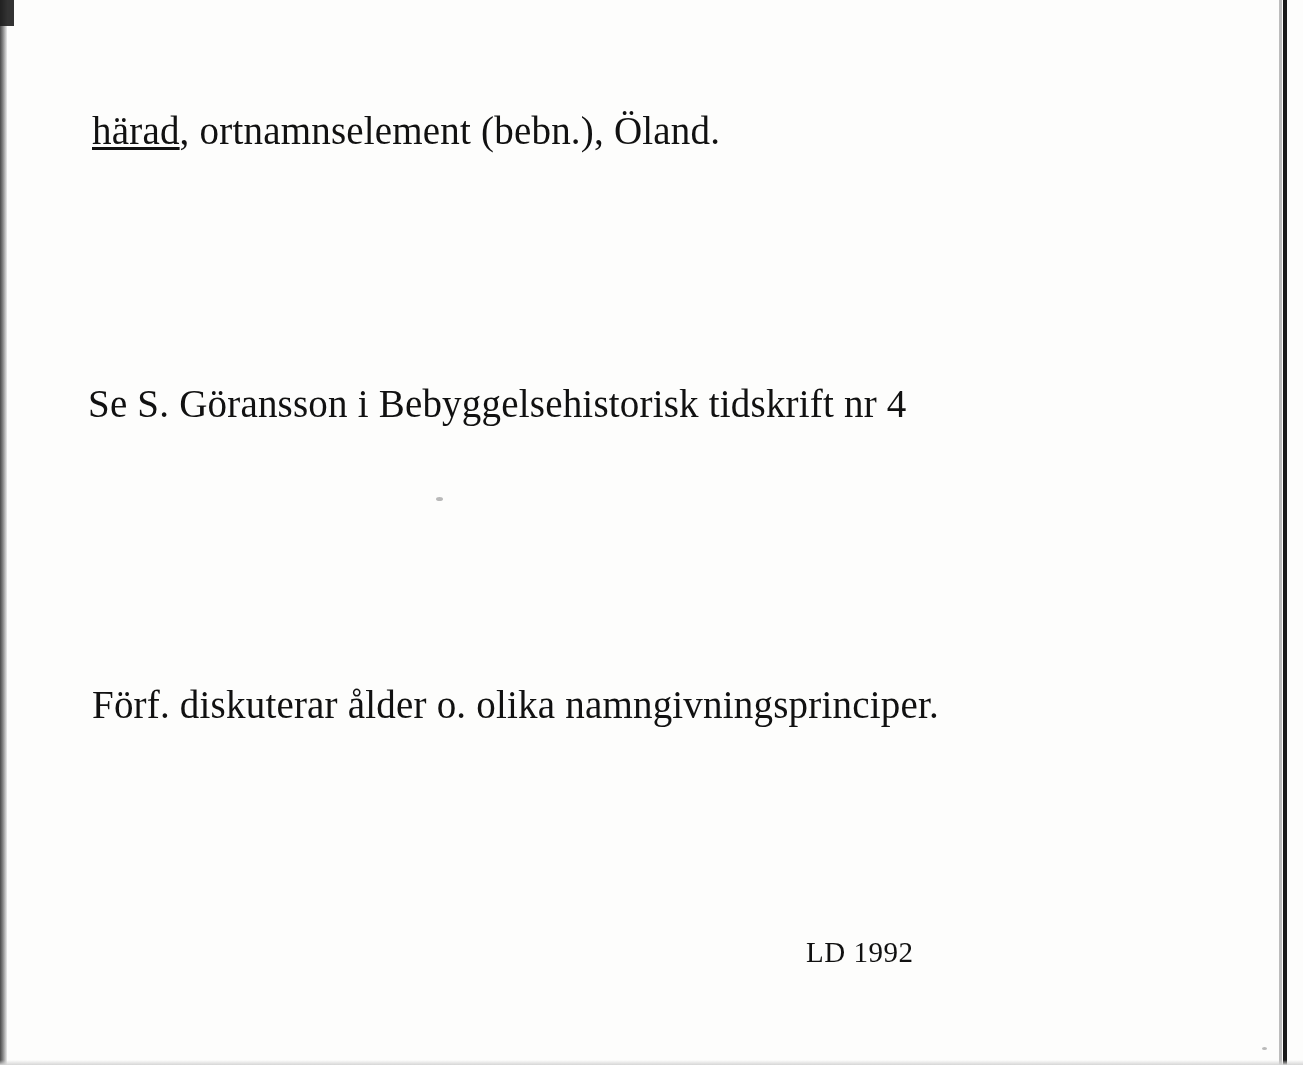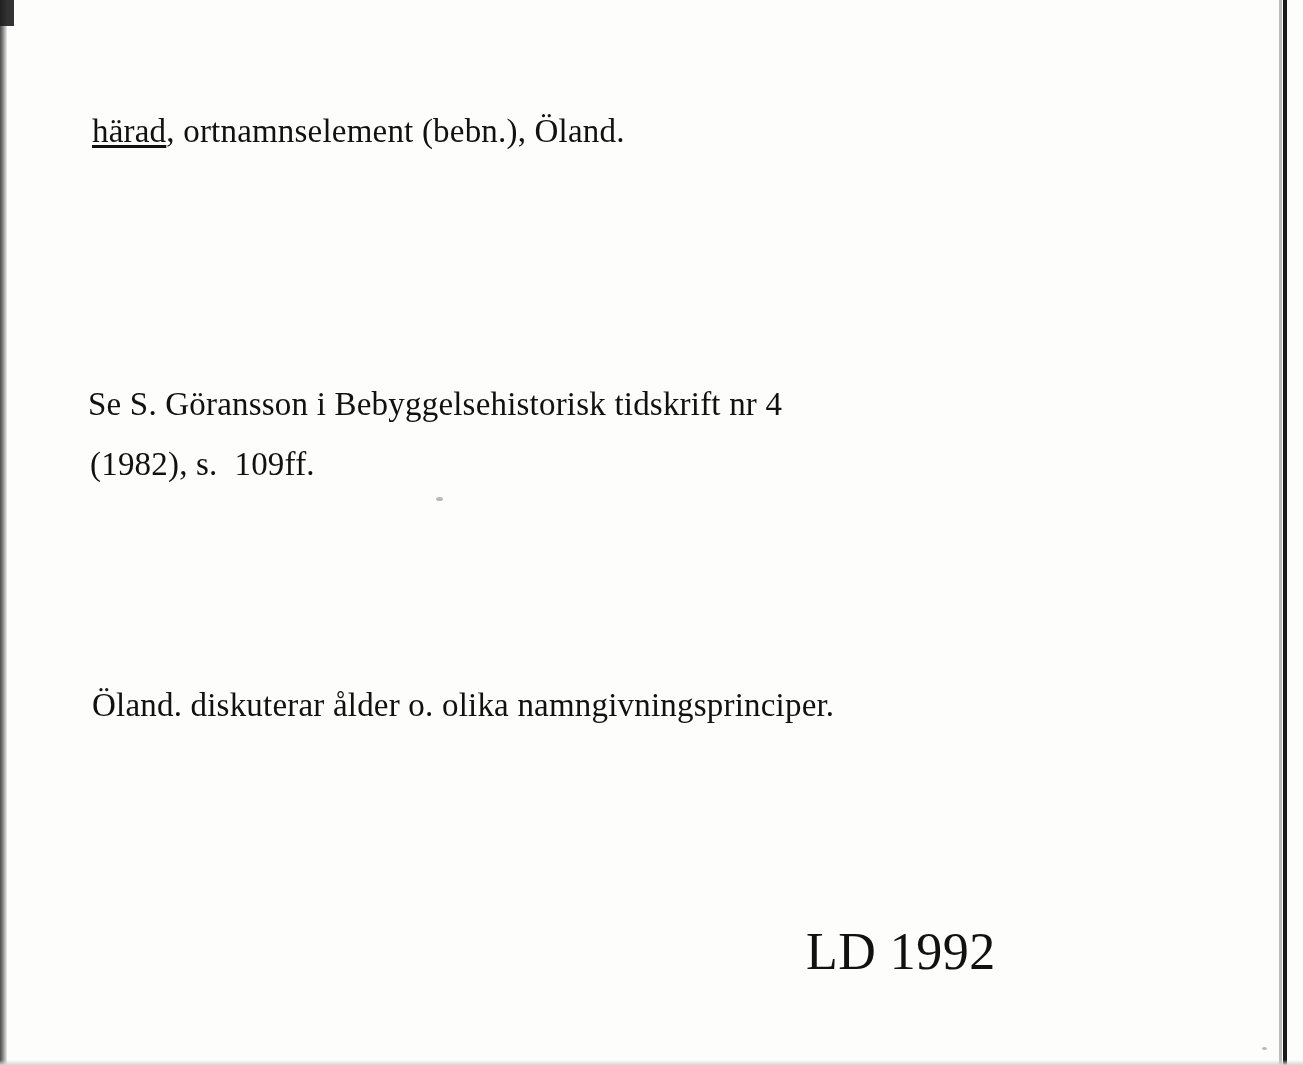--- a/index.html
+++ b/index.html
@@ -74,21 +74,21 @@
   .content {
     position: absolute;
     left: 0;
     top: 0;
     width: 1303px;
     height: 1065px;
   }
 
   .line {
     position: absolute;
-    font-size: 33px;
+    font-size: 39px;
     line-height: 54px;
     letter-spacing: 0.2px;
     white-space: pre;
     color: #111111;
   }
 
   .headword-line {
     left: 92px;
     top: 104px;
   }
@@ -107,21 +107,21 @@
   }
 
   .note-line {
     left: 92px;
     top: 678px;
   }
 
   .signature-line {
     left: 806px;
     top: 925px;
-    font-size: 52px;
+    font-size: 29px;
     letter-spacing: 0.5px;
   }
 
   
   .speck {
     position: absolute;
     background: #b9b9b9;
     border-radius: 50%;
   }
   .speck-a { left: 436px; top: 497px; width: 7px; height: 4px; }
@@ -137,23 +137,22 @@
   <div class="right-rule-soft"></div>
   <div class="right-rule"></div>
   <div class="bottom-edge"></div>
 
   <div class="content">
 
     <div class="line headword-line"><span class="headword">härad</span><span>, ortnamnselement (bebn.), Öland.</span></div>
 
     <div class="line ref-line-1">Se S. Göransson i Bebyggelsehistorisk tidskrift nr 4</div>
 
-    <div class="line ref-line-2">(1982), s.  109ff.</div>
 
-    <div class="line note-line">Öland. diskuterar ålder o. olika namngivningsprinciper.</div>
+    <div class="line note-line">Förf. diskuterar ålder o. olika namngivningsprinciper.</div>
 
     <div class="line signature-line">LD 1992</div>
 
     <div class="speck speck-a"></div>
     <div class="speck speck-b"></div>
 
   </div>
 </div>
 
 </body></html>

